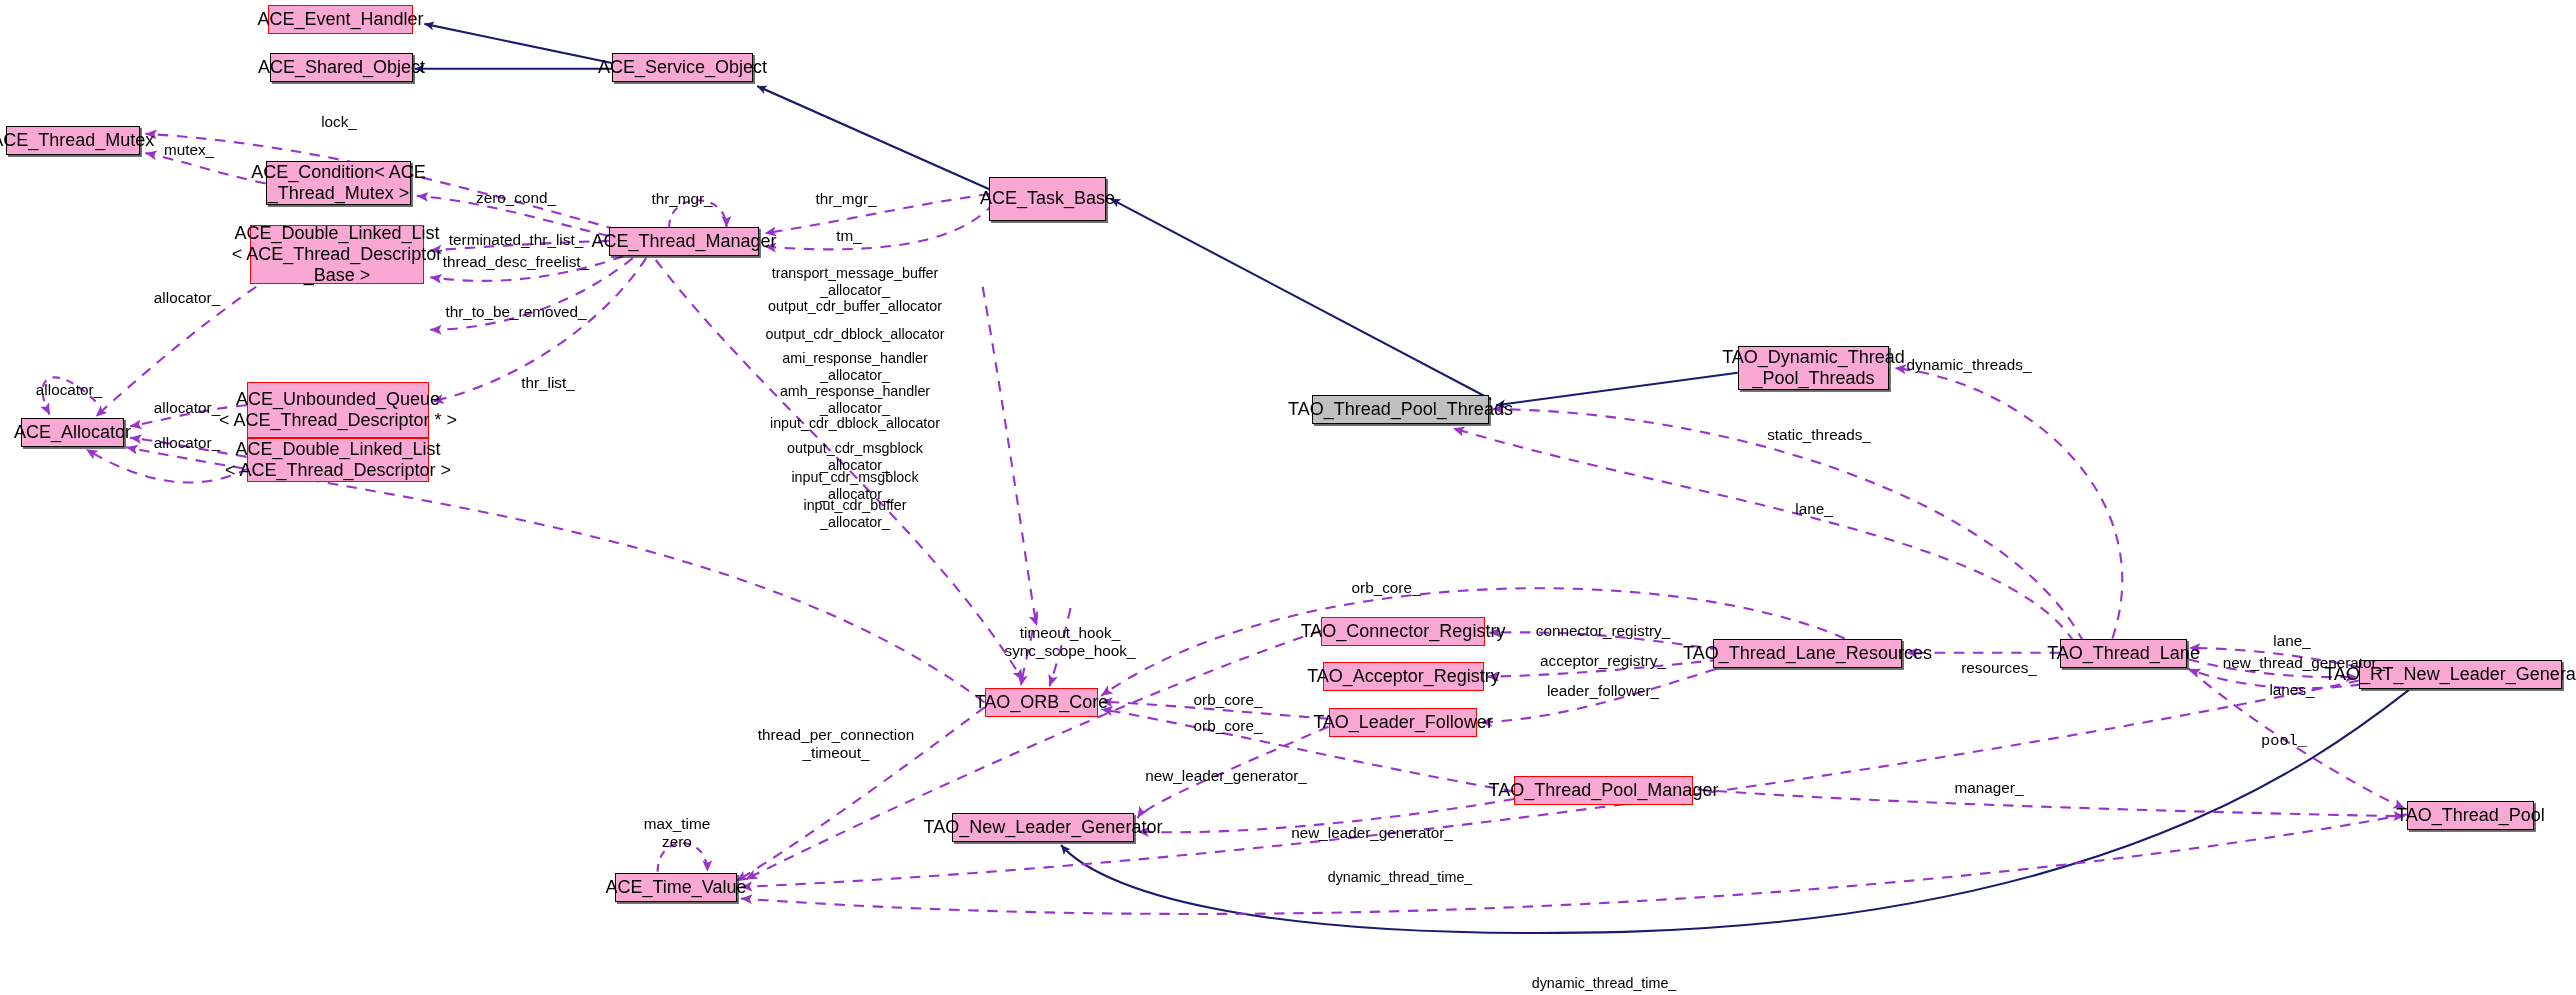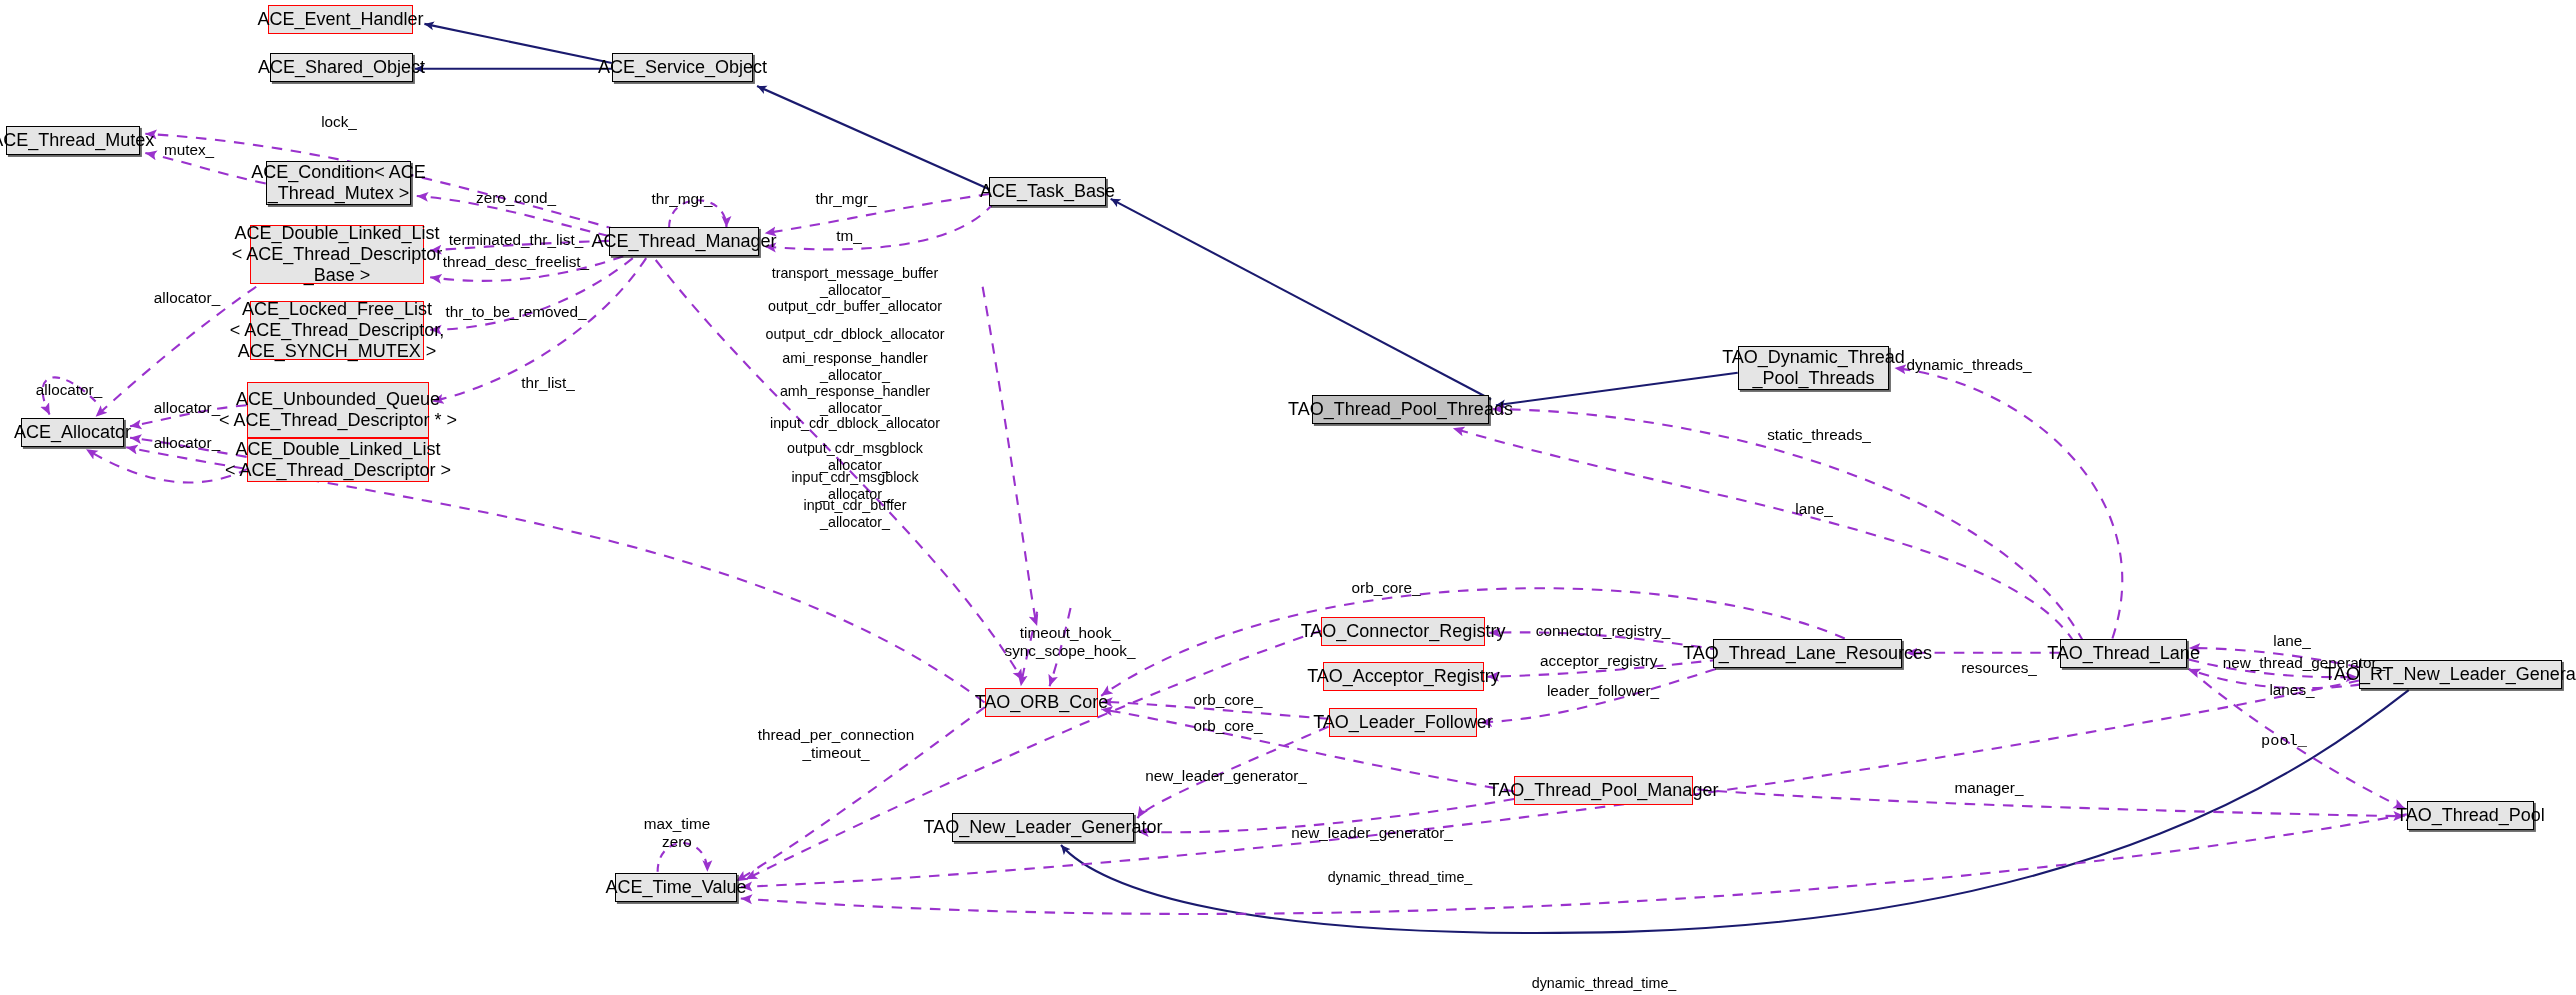--- a/index.html
+++ b/index.html
@@ -22,21 +22,21 @@
     width: 2576px;
     height: 995px;
   }
   .node {
     position: absolute;
     box-sizing: border-box;
     display: flex;
     align-items: center;
     justify-content: center;
     text-align: center;
-    background: #e5e5e5;
+    background: #f9a8d4;
     border: 1px solid #000000;
     color: #000000;
     font-size: 18px;
     line-height: 1.18;
     white-space: pre;
     box-shadow: 1.9px 1.9px 0px rgba(20,20,20,0.65);
     z-index: 5;
   }
   .node.red {
     border: 1px solid #ff0000;
@@ -150,28 +150,25 @@
       <path d="M 1030,740 C 950,800 840,880 770,922"></path>
     </g>
   </svg>
 
   <div class="node red" style="left:268px;  top:4.8px;   width:145px; height:29px;"><span>ACE_Event_Handler</span></div>
   <div class="node" style="left:270px;  top:53px;  width:143px; height:29px;"><span>ACE_Shared_Object</span></div>
   <div class="node" style="left:612px;  top:53px;  width:141px; height:29px;"><span>ACE_Service_Object</span></div>
   <div class="node" style="left:5.7px;    top:126px; width:134px; height:29px;"><span>ACE_Thread_Mutex</span></div>
   <div class="node" style="left:266px;  top:161px; width:145px; height:44px;"><span>ACE_Condition&lt; ACE
 _Thread_Mutex &gt;</span></div>
-  <div class="node" style="left:989px; top:177px; width:117px; height:29px;"><span>ACE_Task_Base</span></div>
+  <div class="node" style="left:989px; top:177px; width:117px; height:44px;"><span>ACE_Task_Base</span></div>
   <div class="node" style="left:609px;  top:227px; width:150px; height:29px;"><span>ACE_Thread_Manager</span></div>
   <div class="node red" style="left:250px;  top:225px; width:174px; height:59px;"><span>ACE_Double_Linked_List
 &lt; ACE_Thread_Descriptor
 _Base &gt;</span></div>
-  <div class="node red" style="left:250px;  top:301px; width:174px; height:59px;"><span>ACE_Locked_Free_List
-&lt; ACE_Thread_Descriptor,
-ACE_SYNCH_MUTEX &gt;</span></div>
   <div class="node red" style="left:247px;  top:382px; width:182px; height:56px;"><span>ACE_Unbounded_Queue
 &lt; ACE_Thread_Descriptor * &gt;</span></div>
   <div class="node" style="left:21px;   top:418px; width:103px; height:29px;"><span>ACE_Allocator</span></div>
   <div class="node red" style="left:247px;  top:438px; width:182px; height:44px;"><span>ACE_Double_Linked_List
 &lt; ACE_Thread_Descriptor &gt;</span></div>
   <div class="node" style="left:1738px; top:346px; width:151px; height:44px;"><span>TAO_Dynamic_Thread
 _Pool_Threads</span></div>
   <div class="node current" style="left:1312px; top:395px; width:177px; height:29px;"><span>TAO_Thread_Pool_Threads</span></div>
   <div class="node red" style="left:1321px; top:617px; width:164px; height:29px;"><span>TAO_Connector_Registry</span></div>
   <div class="node red" style="left:1323px; top:662px; width:161px; height:29px;"><span>TAO_Acceptor_Registry</span></div>

